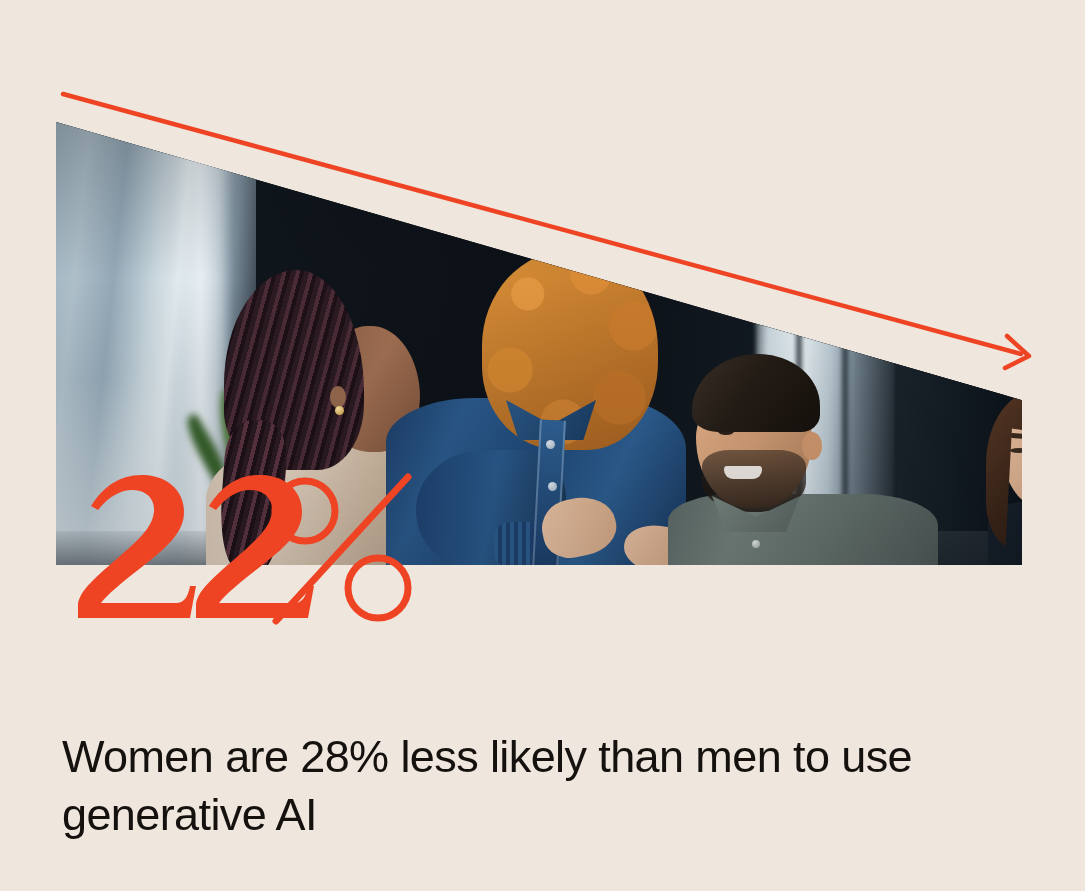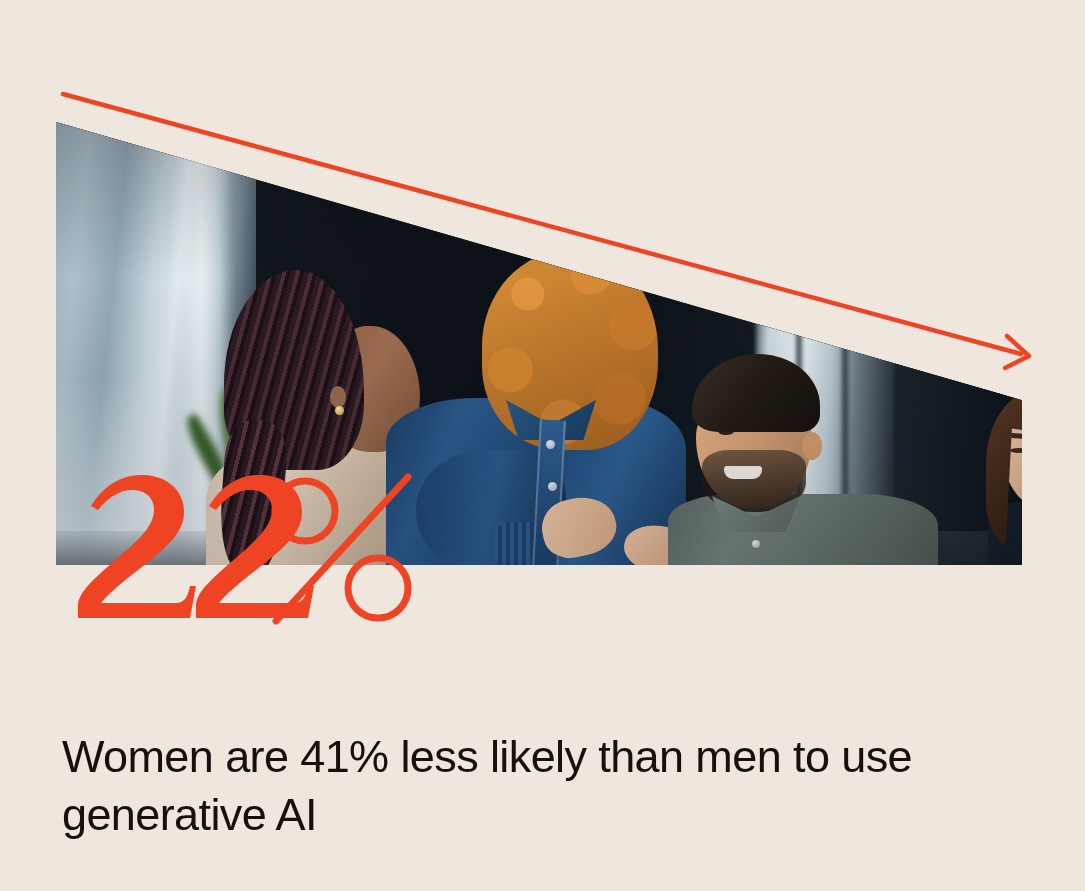--- a/index.html
+++ b/index.html
@@ -537,15 +537,15 @@
                C124 137 128 131 130 120 L136 120 L130 152 Z"></path>
     </g>
 
     <g fill="none" stroke="#EE4424">
       <circle cx="245" cy="45" r="30" stroke-width="7"></circle>
       <circle cx="318" cy="122" r="30" stroke-width="7"></circle>
       <line x1="348" y1="11" x2="216" y2="155" stroke-width="7" stroke-linecap="round"></line>
     </g>
   </svg>
 
-  <h1 class="headline">Women are 41% less likely than men to use generative AI</h1>
+  <h1 class="headline">Women are 28% less likely than men to use generative AI</h1>
 
 </div>
 
 </body></html>

